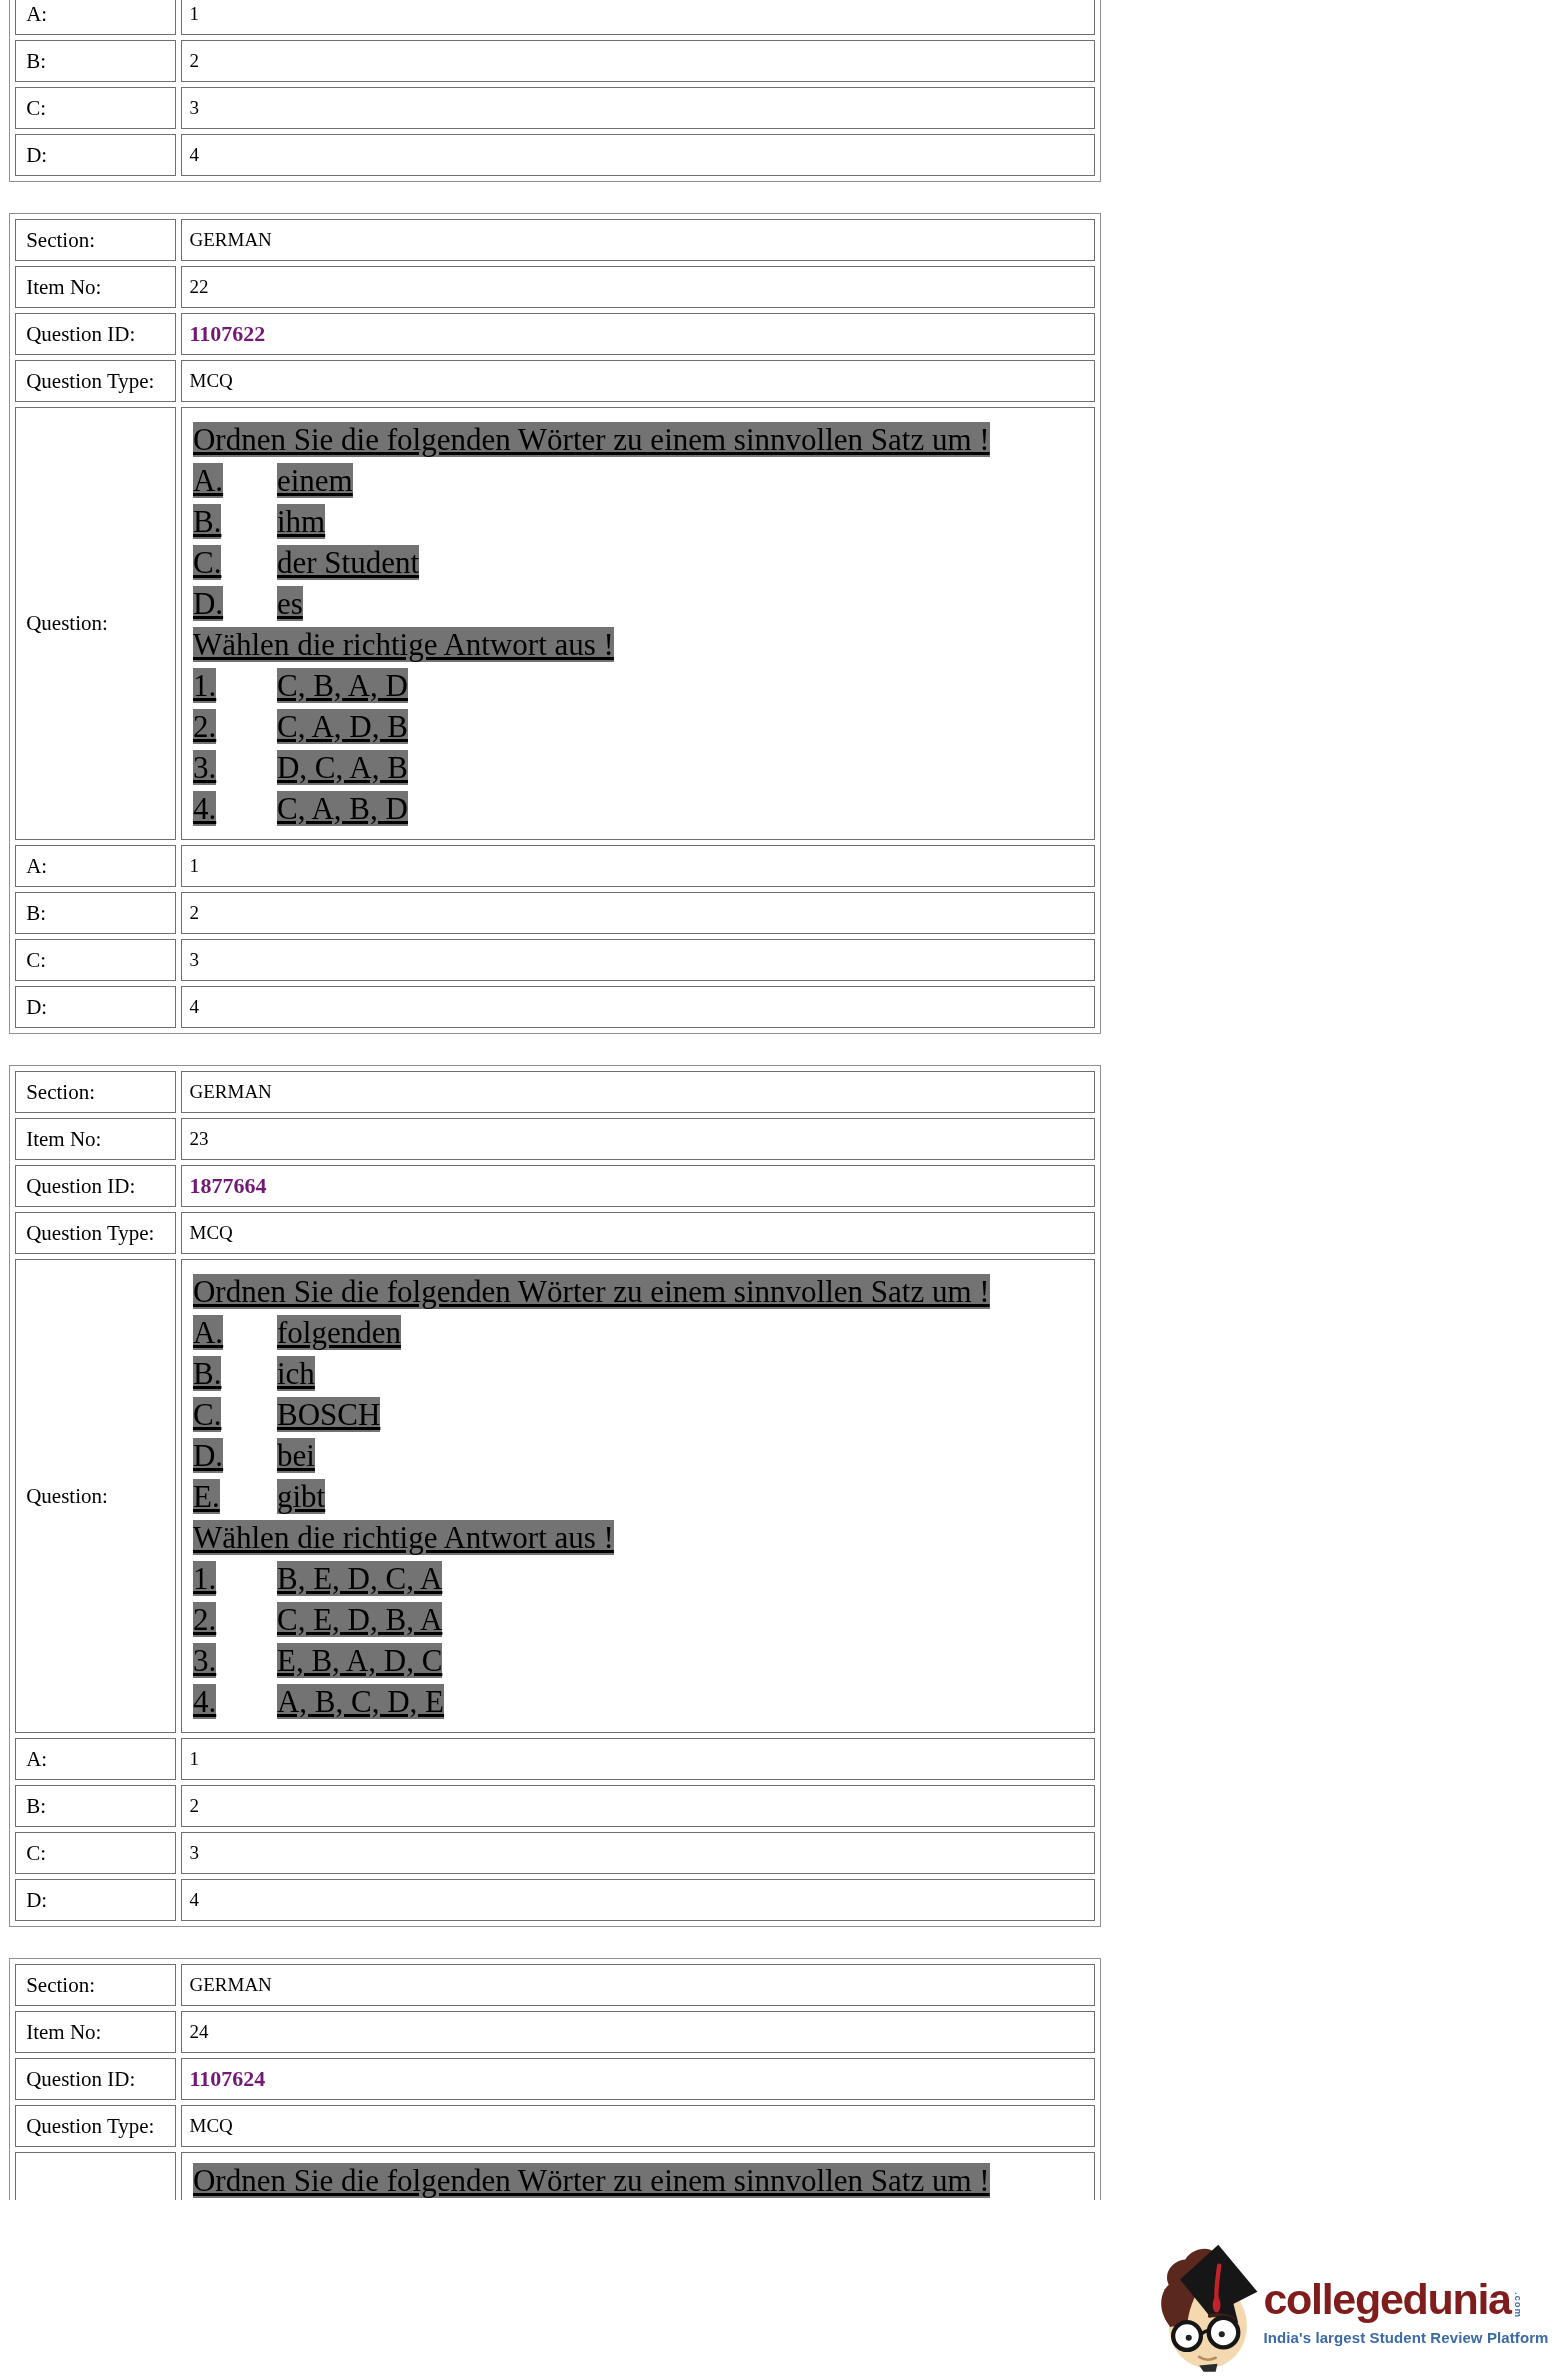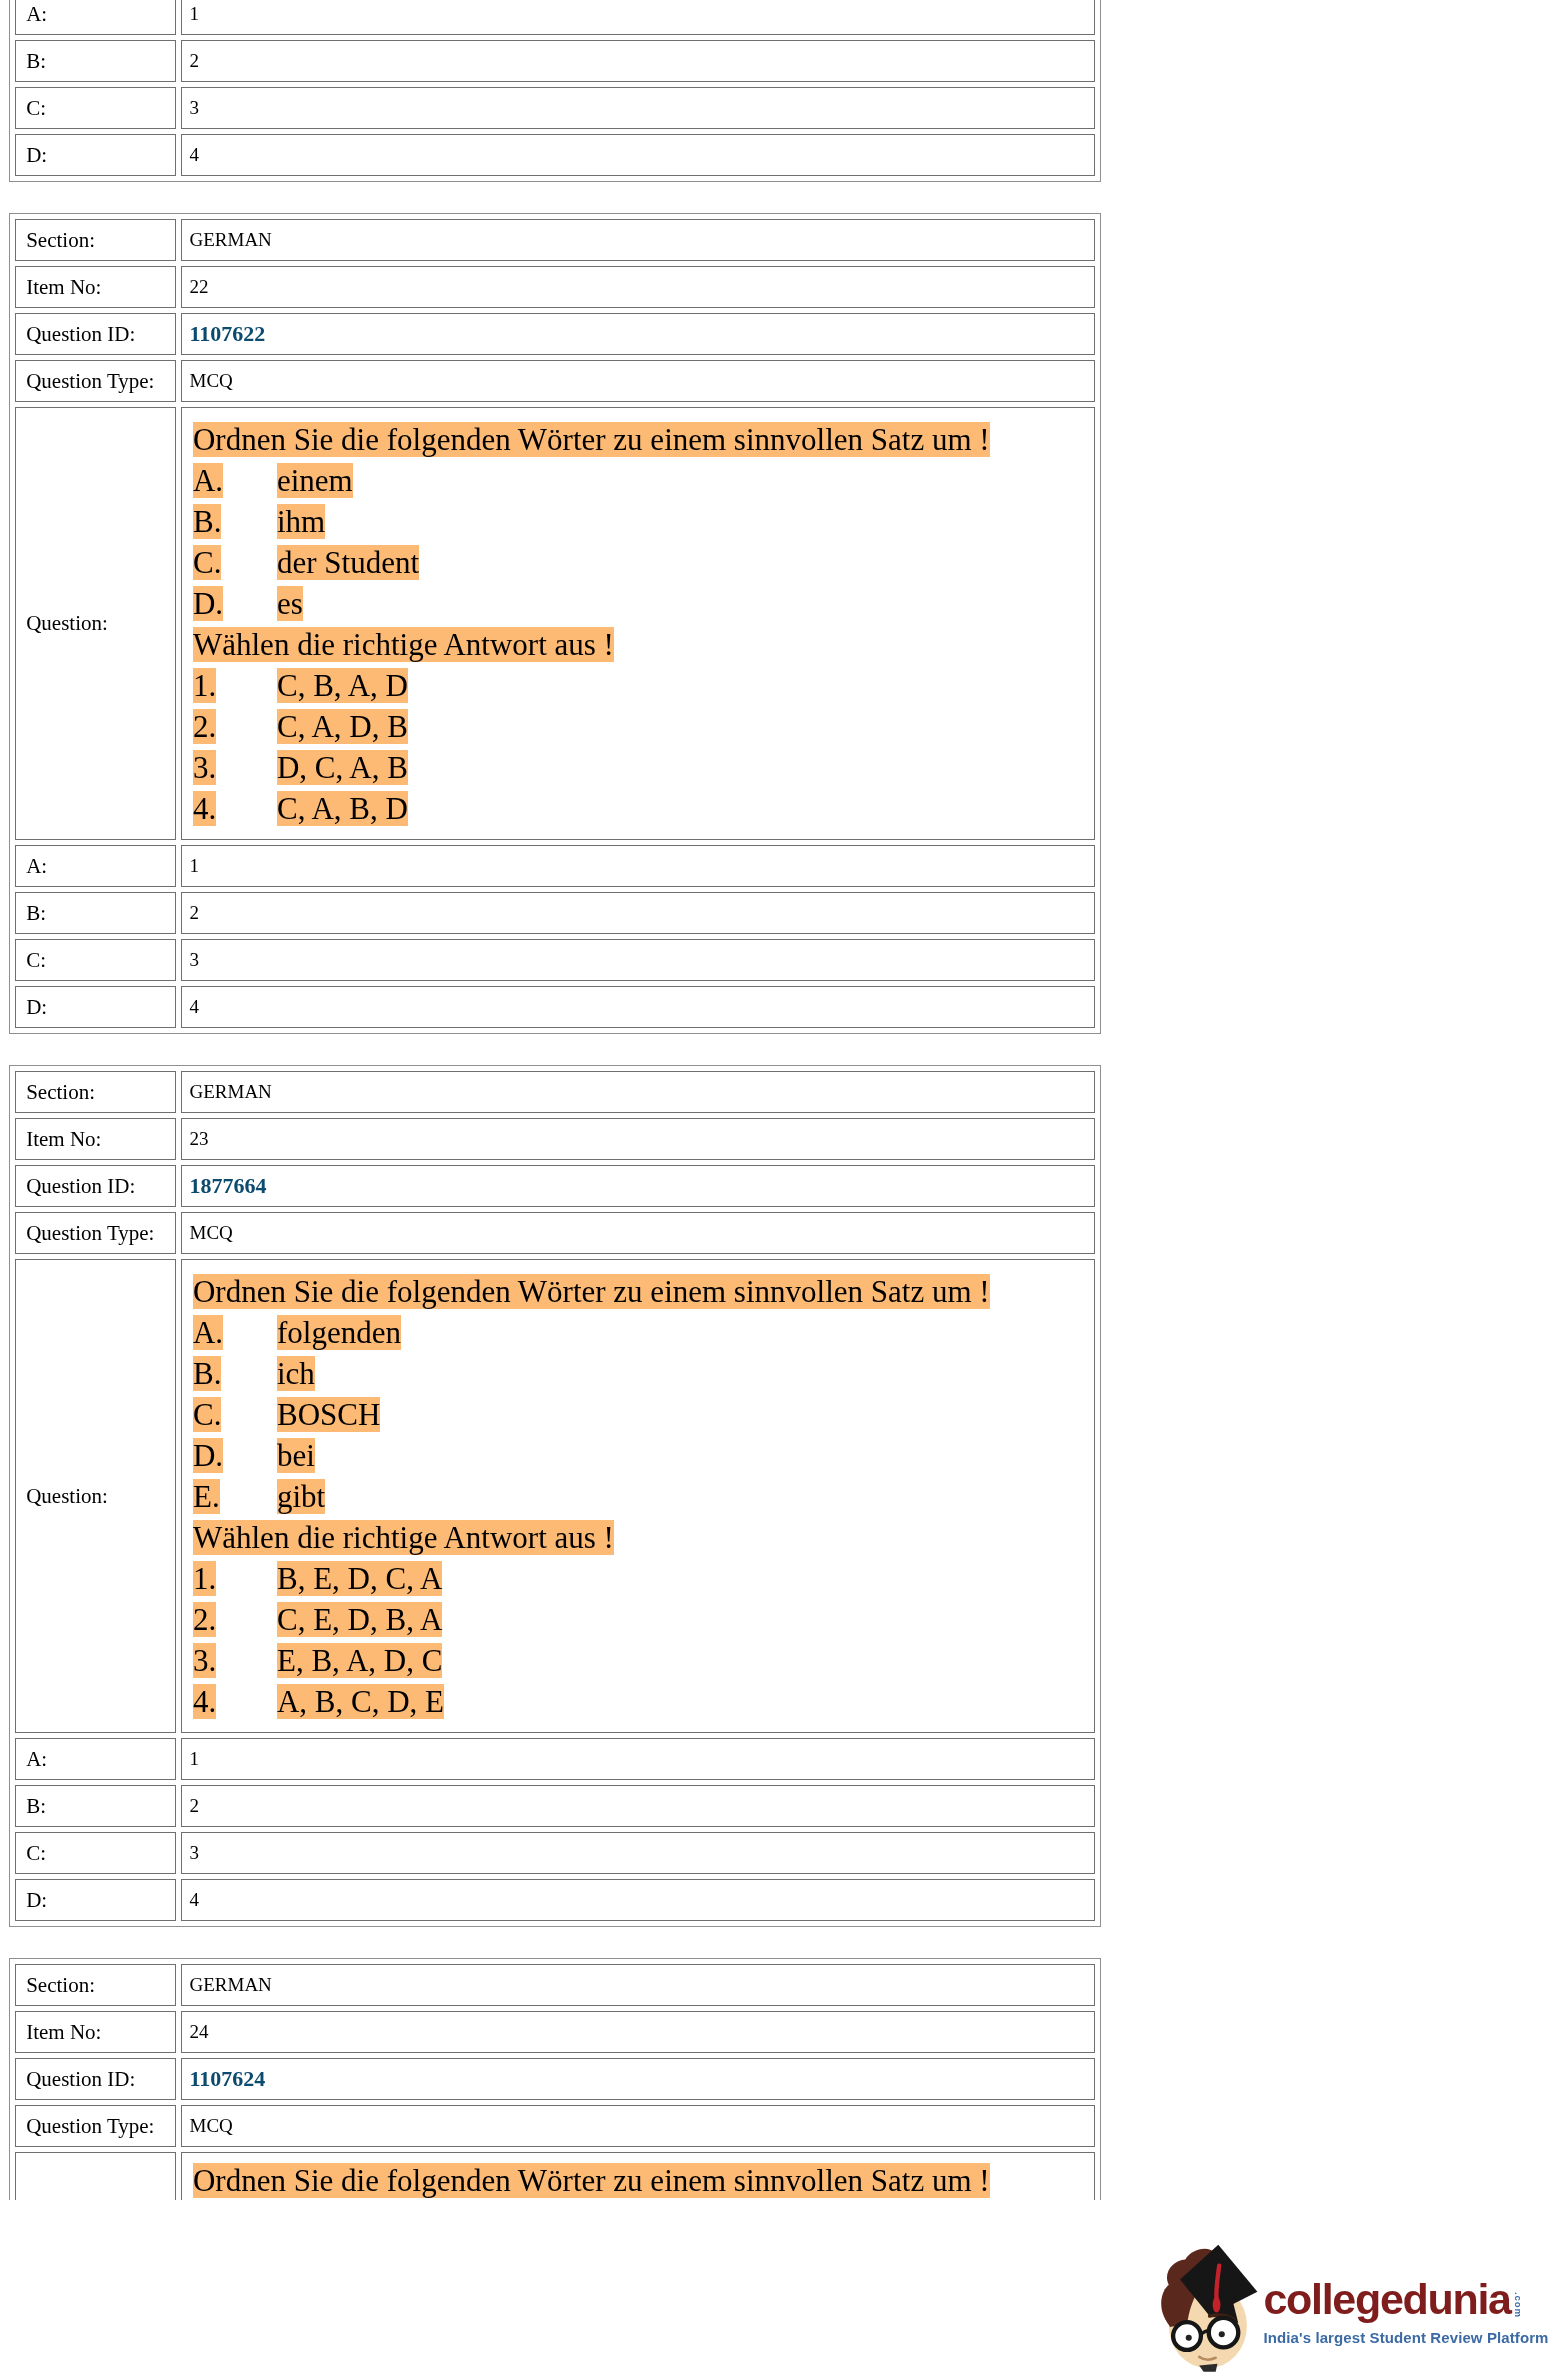--- a/index.html
+++ b/index.html
@@ -36,25 +36,25 @@
   td.lbl {
     width: 145px; height: 40px;
     padding: 0 3.5px 0 10.5px;
     font-size: 21px;
   }
   td.val {
     height: 40px;
     padding: 0 7px 0 7.8px;
     font-size: 19px;
   }
-  .qid { color: #0c4a6e; font-weight: bold; font-size: 22px; }
+  .qid { color: #701a75; font-weight: bold; font-size: 22px; }
   td.qcell { padding: 10.5px 8.7px 10.5px 11.3px; }
   .qline { font-size: 31px; line-height: 41px; white-space: nowrap; }
   .key { display: inline-block; width: 84px; }
-  .hl { background: #fdba74; }
+  .hl { background: #737373; text-decoration: underline; }
   .t4 td.qcell { height: 279px; vertical-align: top; padding-top: 7px; }
 
   
   .logo {
     position: absolute; left: 1154px; top: 2241px;
     display: flex; align-items: flex-start;
   }
   .mascot { width: 106px; height: 131px; display: block; }
   .logo-text { margin-left: 3.5px; padding-top: 37px; }
   .brand-row { display: flex; align-items: flex-end; }

